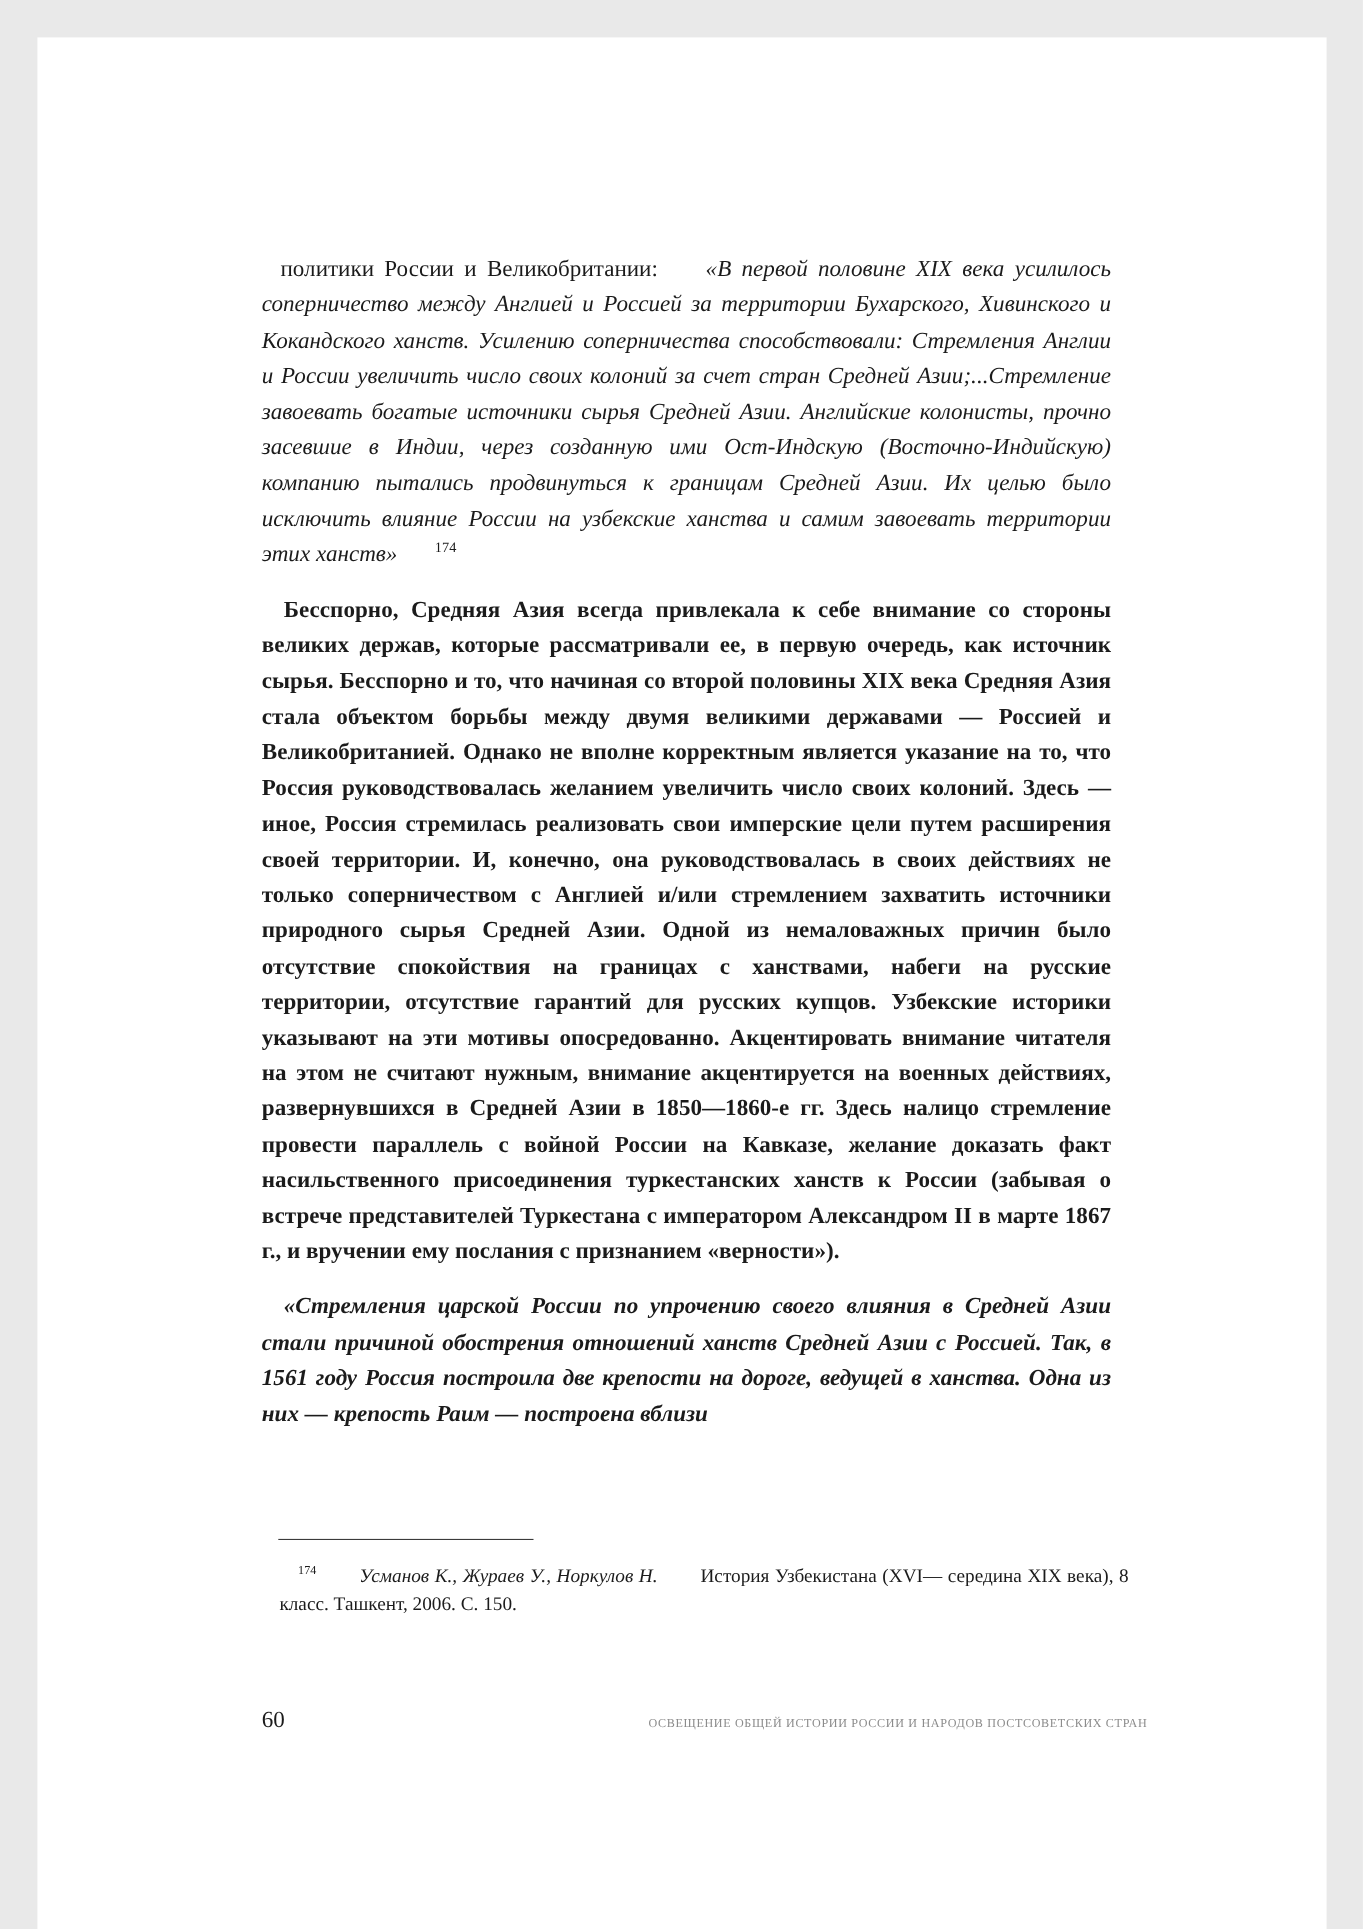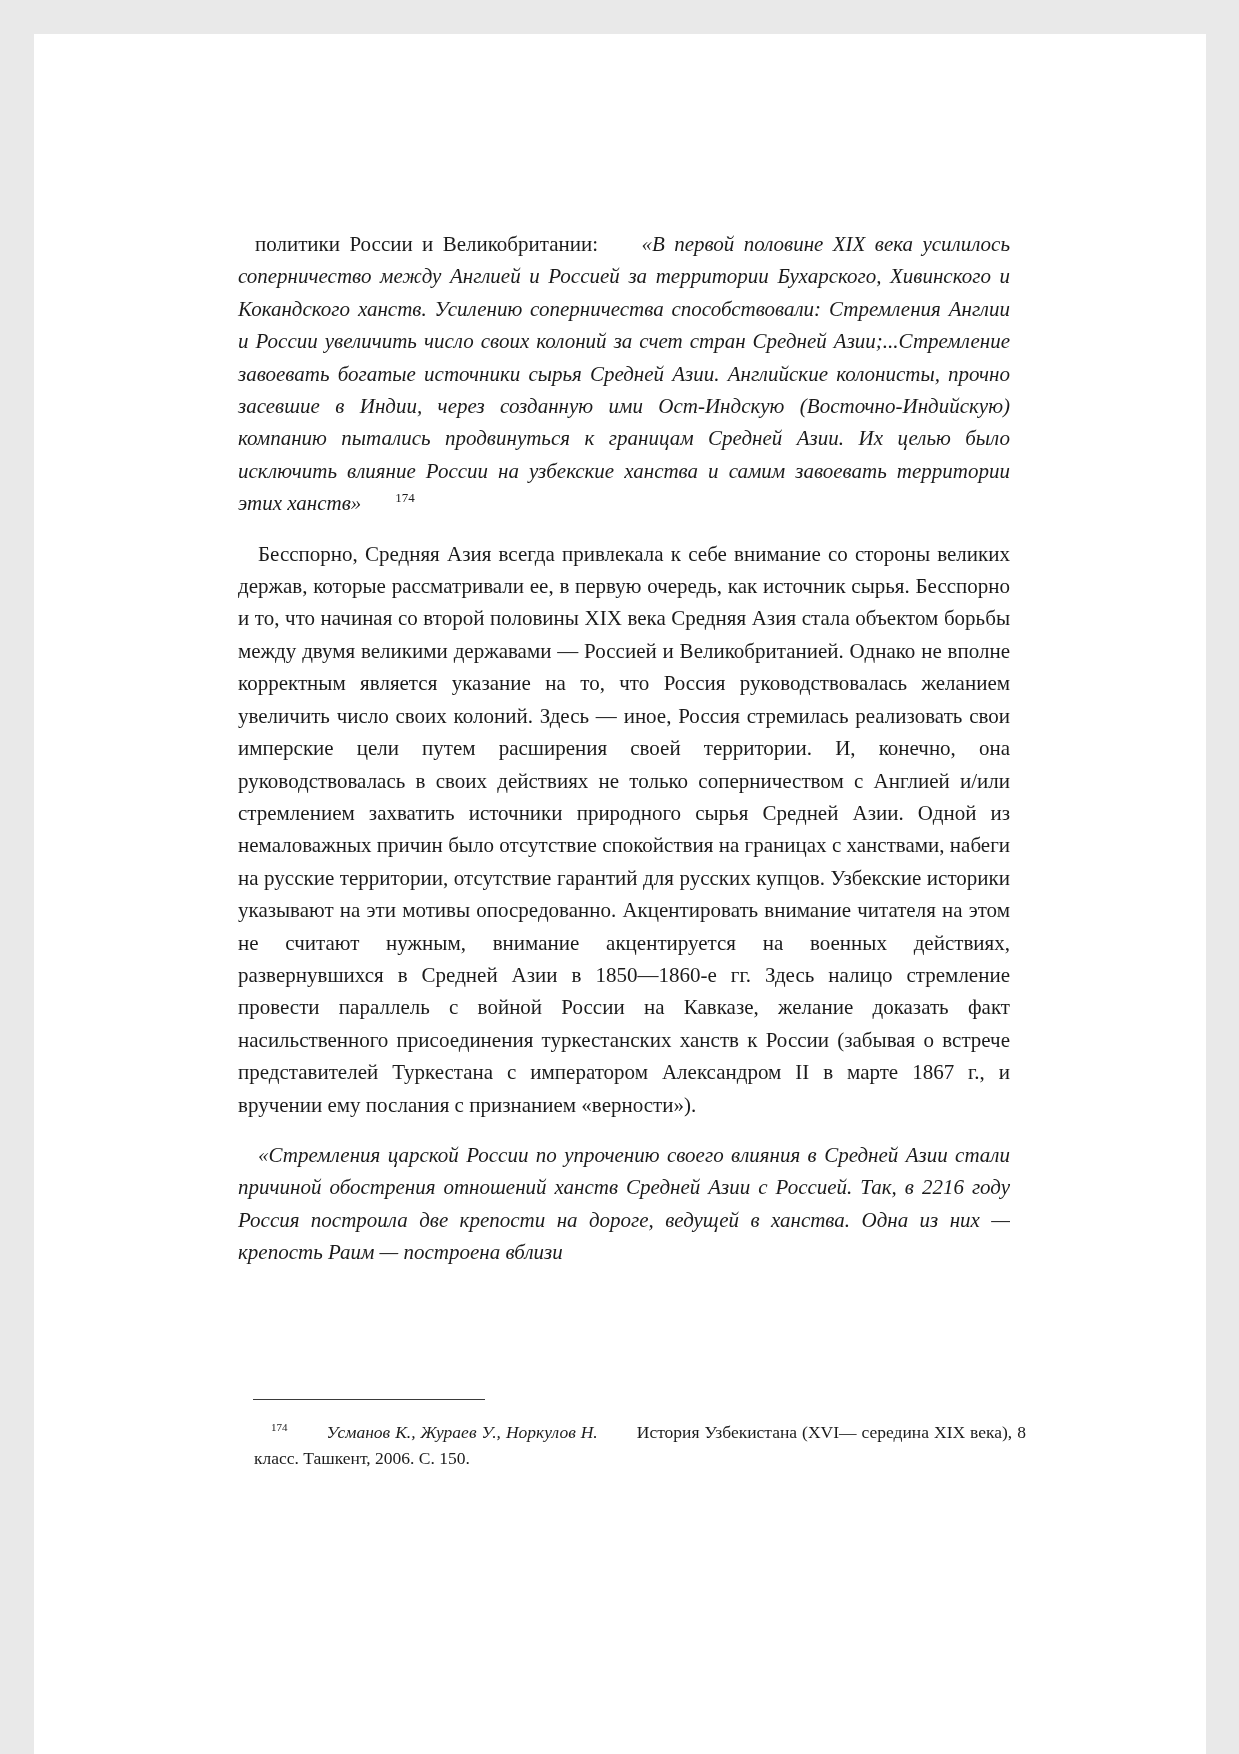--- a/index.html
+++ b/index.html
@@ -18,21 +18,21 @@
     position: absolute;
     left: 170px;
     top: 160px;
     width: 808px;
   }
   p.body-para {
     font-size: 21px;
     line-height: 32.4px;
     text-align: justify;
   }
-  p.body-para + p.body-para { margin-top: 15px; }
+  p.body-para + p.body-para { margin-top: 15px; font-weight: bold; }
   .indent { text-indent: 20px; }
   .italic { font-style: italic; }
   sup.fn-ref {
     font-size: 13px;
     vertical-align: super;
     line-height: 0;
   }
   .footnote-block {
     position: absolute;
     left: 186px;
@@ -70,23 +70,27 @@
 <body>
 
 <div class="page">
 
   <div class="text-col">
 
     <p class="body-para"><span>политики России и Великобритании: </span><span class="italic">«В первой половине XIX века усилилось соперничество между Англией и Россией за территории Бухарского, Хивинского и Кокандского ханств. Усилению соперничества способствовали: Стремления Англии и России увеличить число своих колоний за счет стран Средней Азии;...Стремление завоевать богатые источники сырья Средней Азии. Английские колонисты, прочно засевшие в Индии, через созданную ими Ост-Индскую (Восточно-Индийскую) компанию пытались продвинуться к границам Средней Азии. Их целью было исключить влияние России на узбекские ханства и самим завоевать территории этих ханств»</span><sup class="fn-ref">174</sup></p>
 
     <p class="body-para indent">Бесспорно, Средняя Азия всегда привлекала к себе внимание со стороны великих держав, которые рассматривали ее, в первую очередь, как источник сырья. Бесспорно и то, что начиная со второй половины XIX века Средняя Азия стала объектом борьбы между двумя великими державами — Россией и Великобританией. Однако не вполне корректным является указание на то, что Россия руководствовалась желанием увеличить число своих колоний. Здесь — иное, Россия стремилась реализовать свои имперские цели путем расширения своей территории. И, конечно, она руководствовалась в своих действиях не только соперничеством с Англией и/или стремлением захватить источники природного сырья Средней Азии. Одной из немаловажных причин было отсутствие спокойствия на границах с ханствами, набеги на русские территории, отсутствие гарантий для русских купцов. Узбекские историки указывают на эти мотивы опосредованно. Акцентировать внимание читателя на этом не считают нужным, внимание акцентируется на военных действиях, развернувшихся в Средней Азии в 1850—1860-е гг. Здесь налицо стремление провести параллель с войной России на Кавказе, желание доказать факт насильственного присоединения туркестанских ханств к России (забывая о встрече представителей Туркестана с императором Александром II в марте 1867 г., и вручении ему послания с признанием «верности»).</p>
 
-    <p class="body-para indent italic">«Стремления царской России по упрочению своего влияния в Средней Азии стали причиной обострения отношений ханств Средней Азии с Россией. Так, в 2216 году Россия построила две крепости на дороге, ведущей в ханства. Одна из них — крепость Раим — построена вблизи</p>
+    <p class="body-para indent italic">«Стремления царской России по упрочению своего влияния в Средней Азии стали причиной обострения отношений ханств Средней Азии с Россией. Так, в 1561 году Россия построила две крепости на дороге, ведущей в ханства. Одна из них — крепость Раим — построена вблизи</p>
 
   </div>
 
   <div class="footnote-block">
     <div class="footnote-rule"></div>
     <div class="footnote-text"><sup class="fn-ref">174</sup> <span class="italic">Усманов К., Жураев У., Норкулов Н.</span> <span>История Узбекистана (XVI— середина XIX века), 8 класс. Ташкент, 2006. С. 150.</span></div>
   </div>
 
+  <div class="footer">
+    <span class="page-number">60</span>
+    <span class="running-footer">ОСВЕЩЕНИЕ ОБЩЕЙ ИСТОРИИ РОССИИ И НАРОДОВ ПОСТСОВЕТСКИХ СТРАН</span>
+  </div>
 
 </div>
 
 </body></html>

